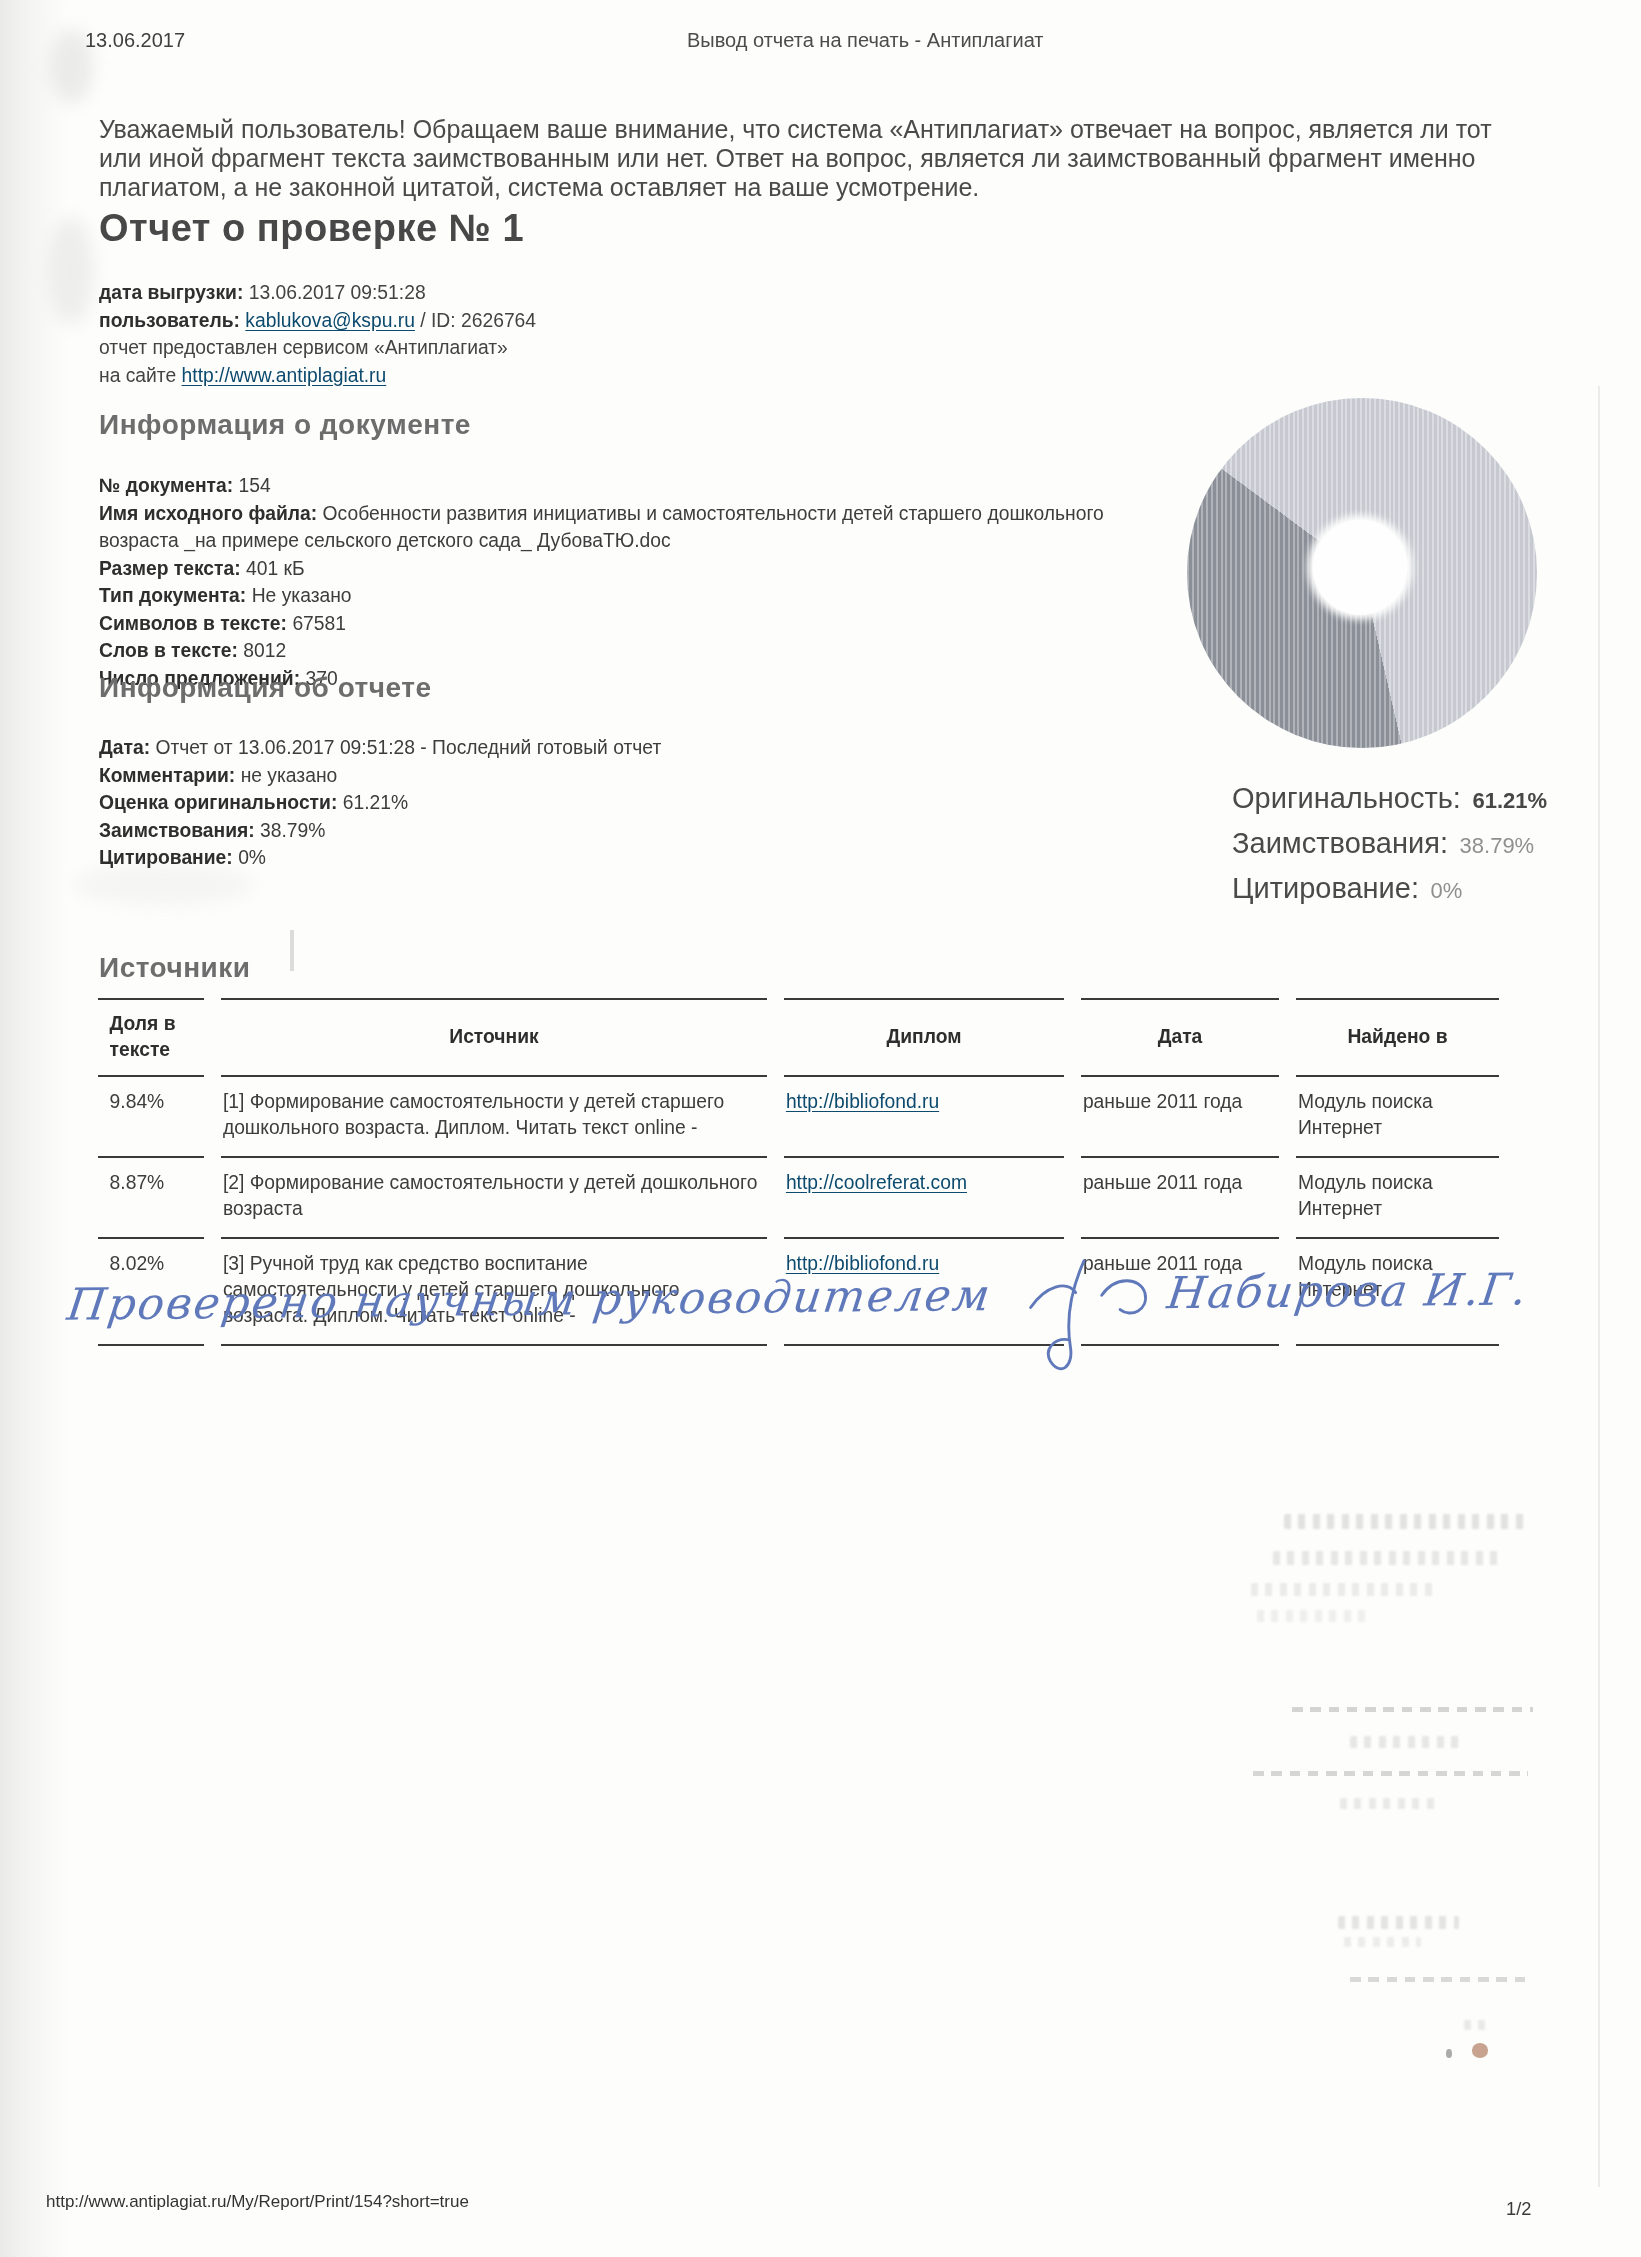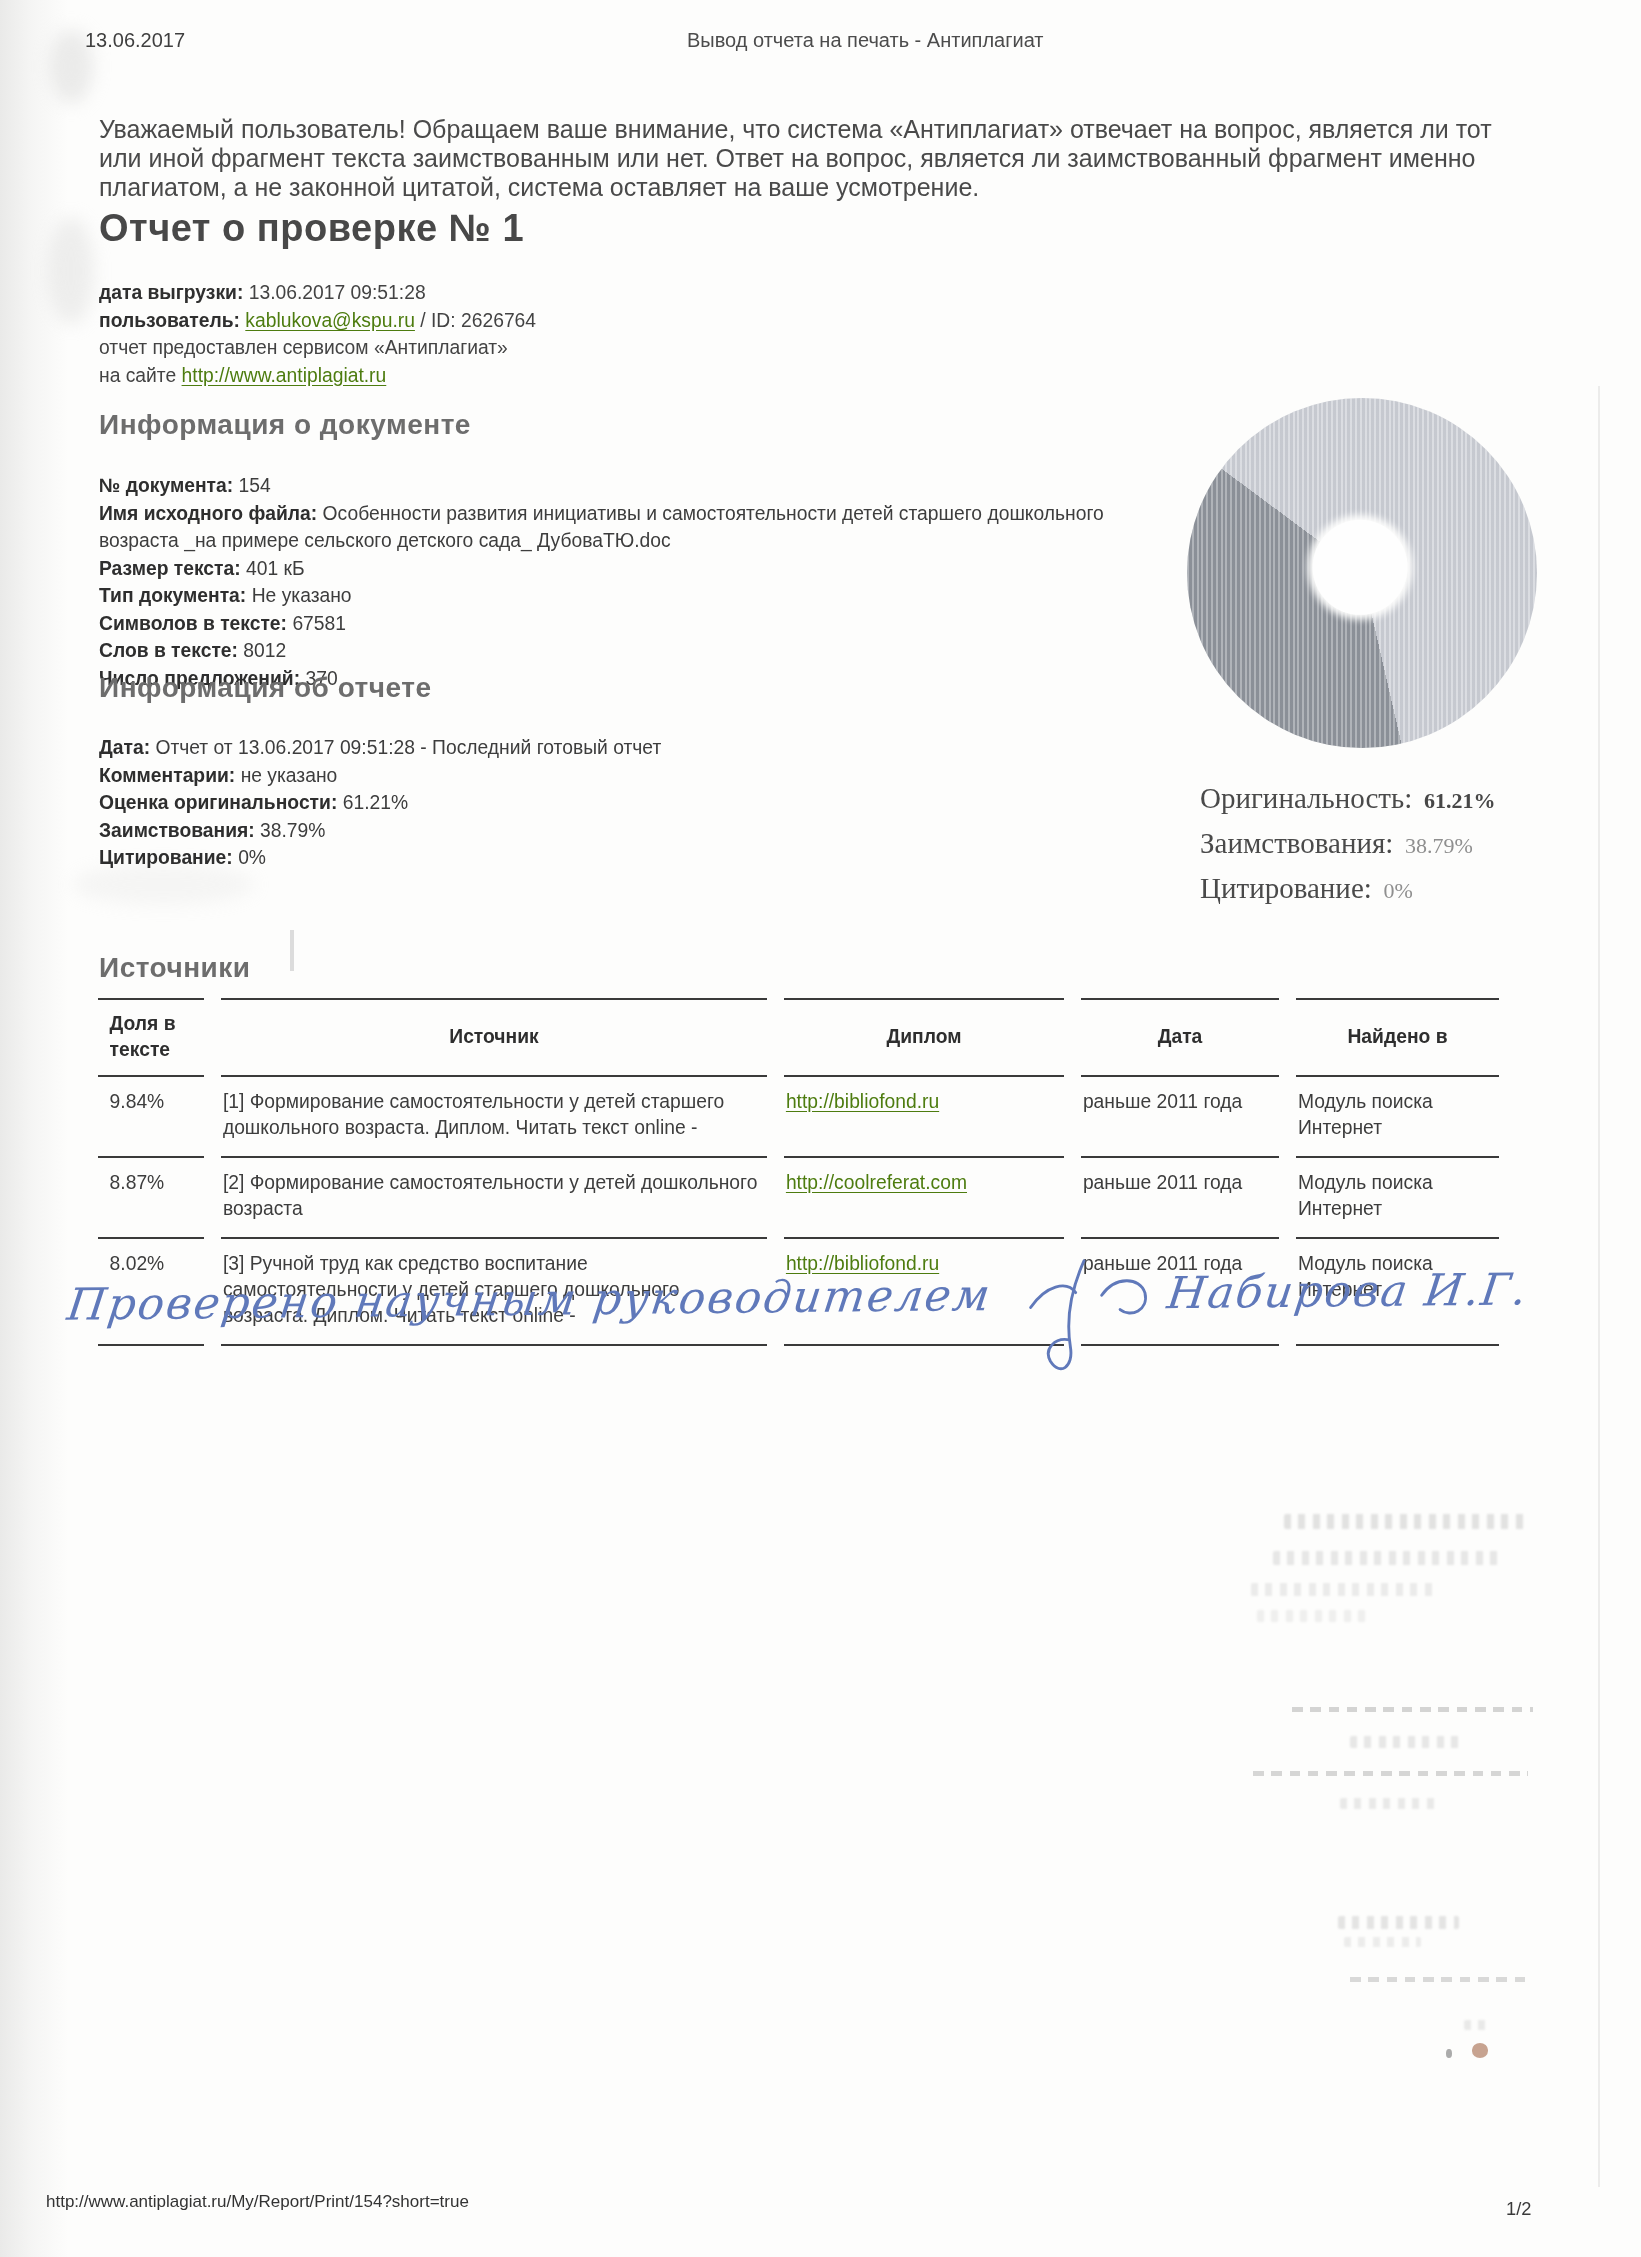--- a/index.html
+++ b/index.html
@@ -17,39 +17,39 @@
 
   .hdr-date{position:absolute; left:85px; top:29px; font-size:20px; color:#3f3f3f;}
   .hdr-title{position:absolute; left:687px; top:29px; font-size:20px; color:#4c4c4c;text-align:right;}
 
   .intro{position:absolute; left:99px; top:115px; width:1408px; font-size:25px; line-height:29px; color:#4a4a4a;}
 
   .h1{position:absolute; left:99px; top:207px; font-size:38px; font-weight:bold; color:#484848; letter-spacing:0.5px;}
 
   .meta{position:absolute; left:99px; top:279px; font-size:19.3px; line-height:27.5px; color:#434343;}
   .meta b{color:#2f2f2f;}
-  a.lnk{color:#4d7c0f; text-decoration:underline; text-underline-offset:2.9px;}
+  a.lnk{color:#0c4a6e; text-decoration:underline; text-underline-offset:2.9px;}
 
   .h2{font-size:28px; font-weight:bold; color:#6d6d6d; letter-spacing:0.5px; margin:0;}
   .sec-doc-h{position:absolute; left:99px; top:409px;}
   .doc-info{position:absolute; left:99px; top:472px; width:1048px; font-size:19.3px; line-height:27.5px;}
   .info-line b{color:#2e2e2e;}
 
   .sec-rep-h{position:absolute; left:99px; top:672px;}
   .rep-info{position:absolute; left:99px; top:734px; width:1081px; font-size:19.3px; line-height:27.5px;}
 
   
   .donut{position:absolute; left:1187px; top:398px; width:350px; height:350px; border-radius:50%;
     background:conic-gradient(from 167deg,#8e939b 0deg 139.6deg,#cbced5 139.6deg 360deg);}
   .donut .stripes{position:absolute; inset:0; border-radius:50%;
     background:repeating-linear-gradient(90deg,rgba(255,255,255,.30) 0 1.9px,rgba(40,40,40,.03) 1.9px 4.8px);}
   .donut .hole{position:absolute; width:95px; height:95px; left:50%; top:50%;
     transform:translate(-52%,-56%); background:#fefefe; border-radius:50%; box-shadow:0 0 7.7px 4.8px #fdfdfc;}
 
-  .legend{position:absolute; left:1200px; top:782px;font-family:Liberation Serif, serif;}
+  .legend{position:absolute; left:1232px; top:782px;}
   .legend .li{height:45px; white-space:nowrap;}
   .legend .lab{font-size:29px; color:#4a4a4a;}
   .legend .val{font-size:22px; margin-left:11.6px; font-weight:bold; color:#474747;}
   .legend .li:nth-child(2) .val, .legend .li:nth-child(3) .val{color:#8f8f8f; font-weight:normal;}
 
   .sec-src-h{position:absolute; left:99px; top:928px;margin-top:24px;}
 
   .sources-table{position:absolute; left:81px; top:998px; border-collapse:separate; border-spacing:17.4px 0; table-layout:fixed; font-size:19.3px; line-height:26px; color:#3d3d3d;}
   .sources-table th{border-top:2.9px solid #3a3a3a; border-bottom:2.9px solid #3a3a3a; font-weight:bold; color:#2e2e2e; text-align:center; padding:10.6px 1.9px 12.6px; vertical-align:middle;}
   .sources-table td{border-bottom:2.9px solid #3a3a3a; vertical-align:top; padding:11.6px 1.9px 15.4px;}

